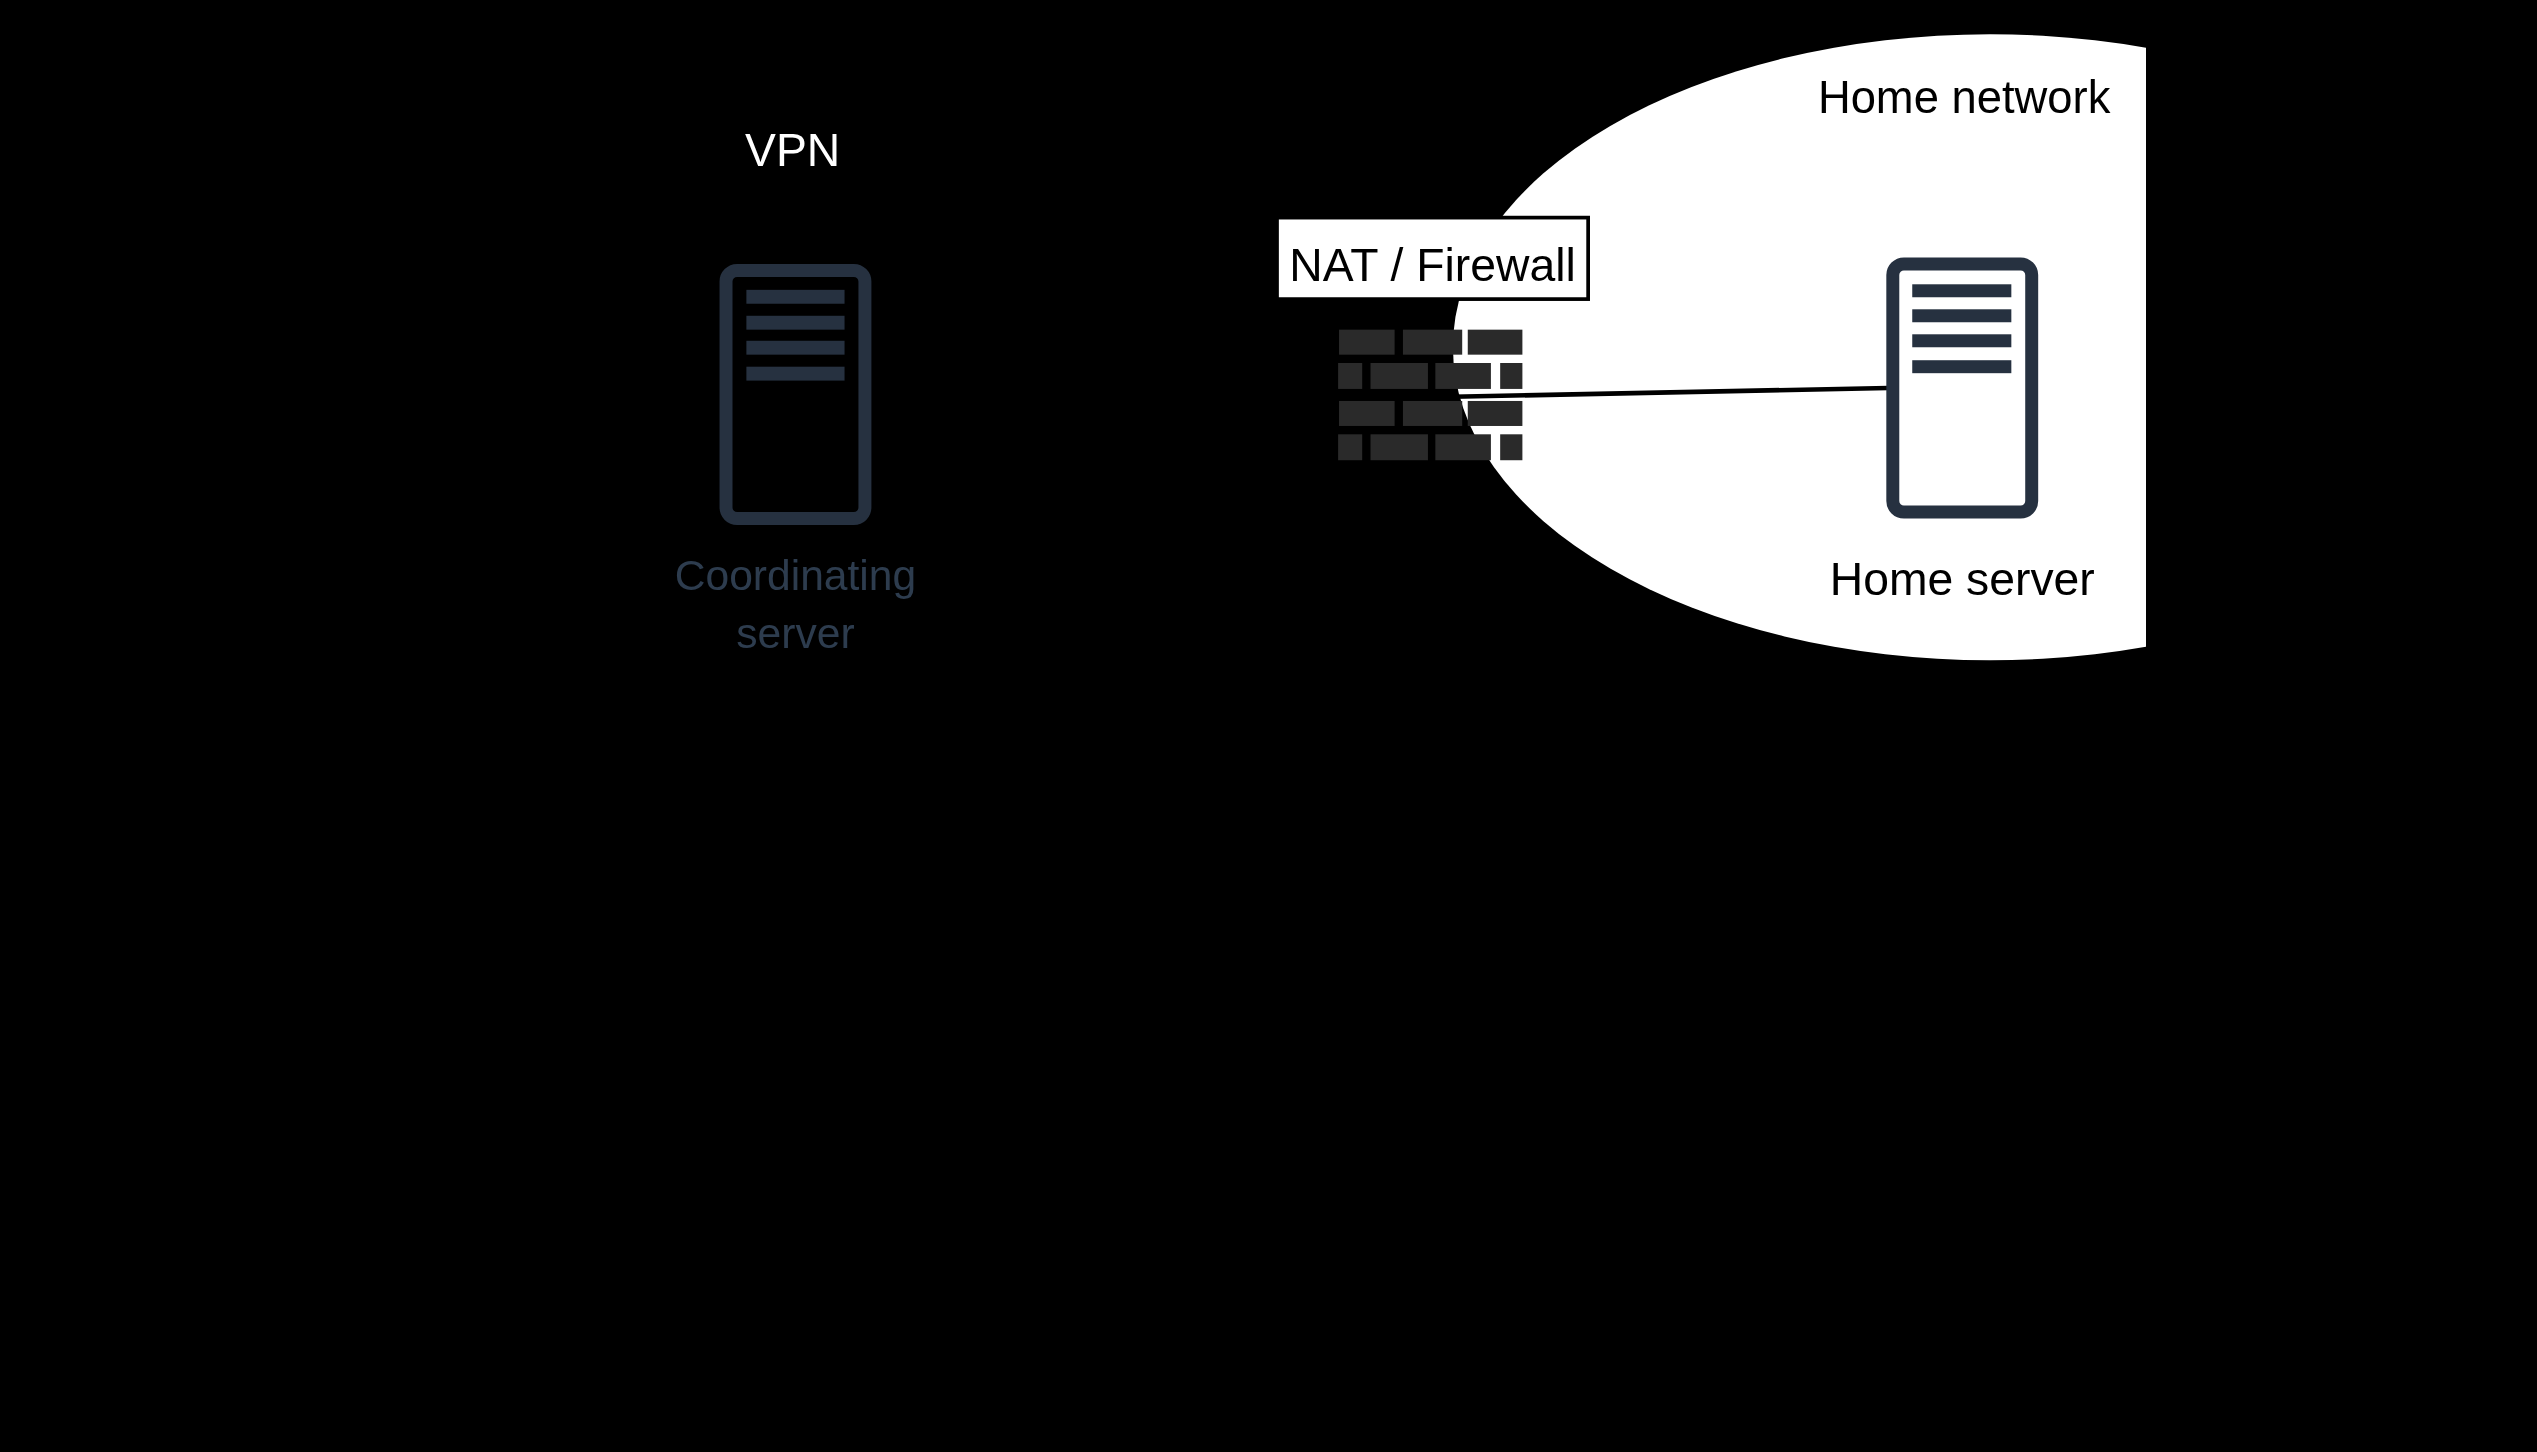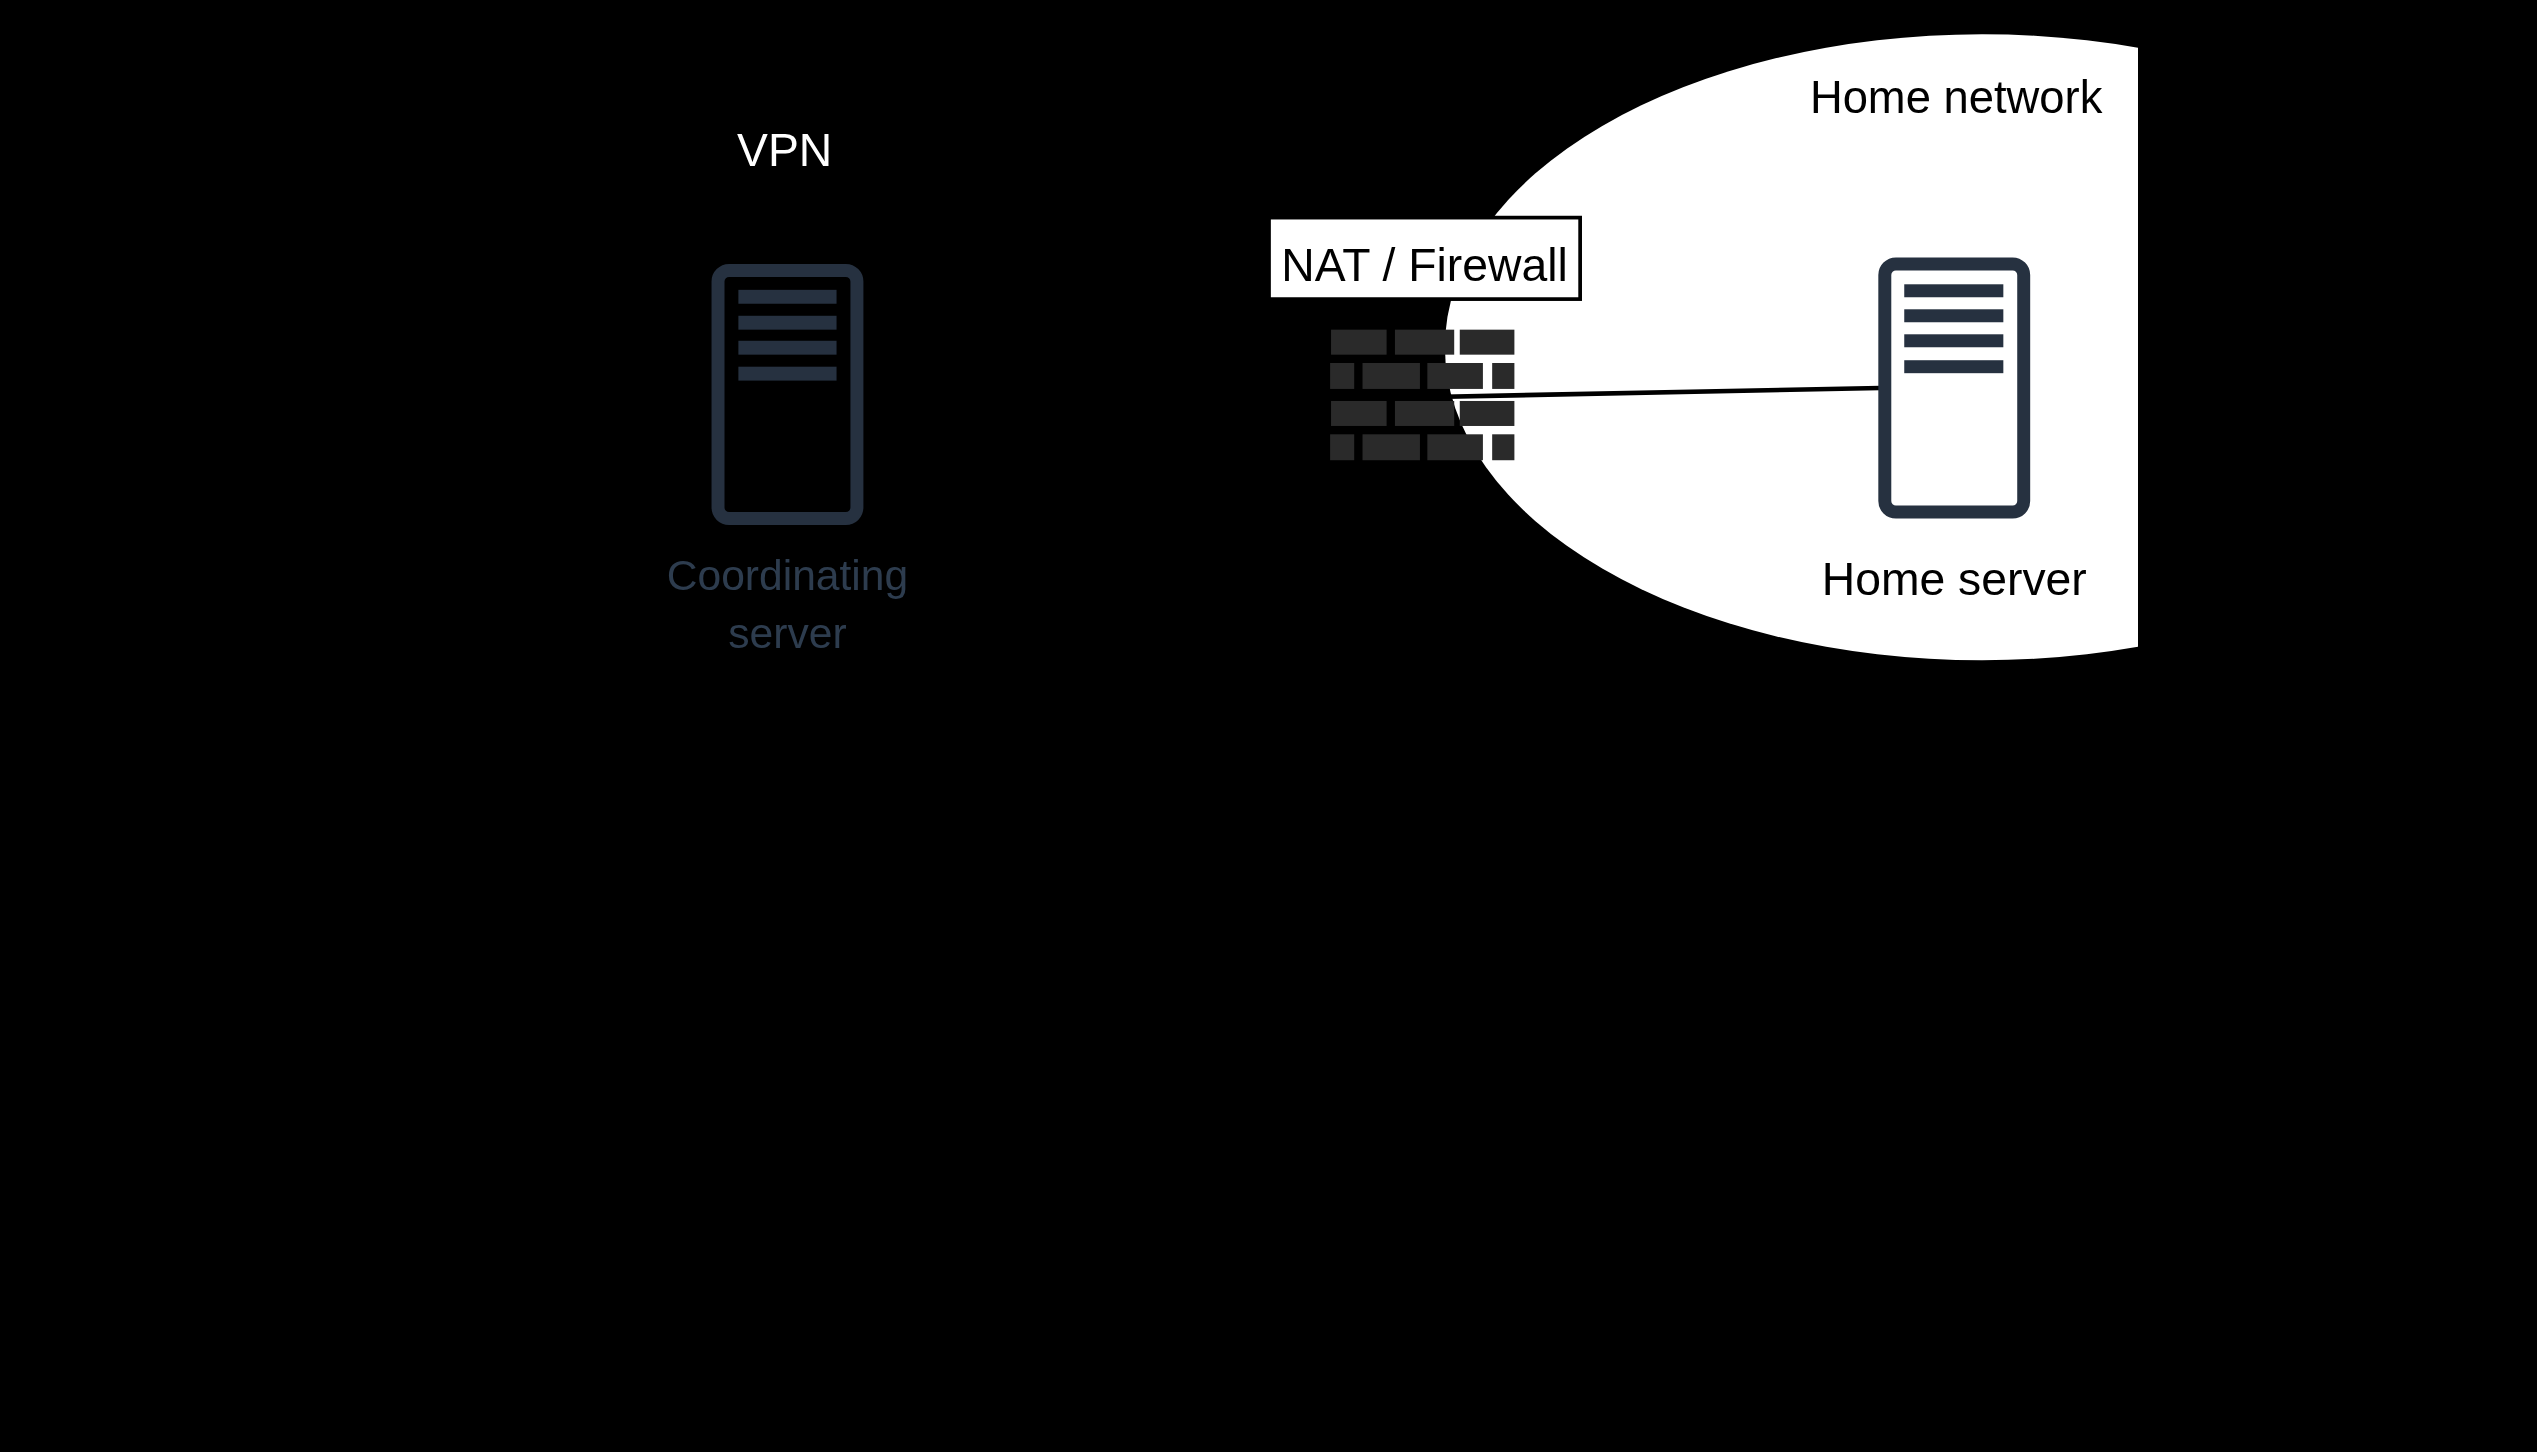--- a/index.html
+++ b/index.html
@@ -5,20 +5,21 @@
   html, body {
     margin: 0;
     padding: 0;
     background: #000;
   }
   .canvas {
     position: relative;
     width: 2138px;
     height: 1452px;
     overflow: hidden;
+    margin-left: 8px;
   }
   svg {
     position: absolute;
     top: 0;
     left: 0;
     display: block;
   }
   text {
     font-family: "Liberation Sans", sans-serif;
   }

